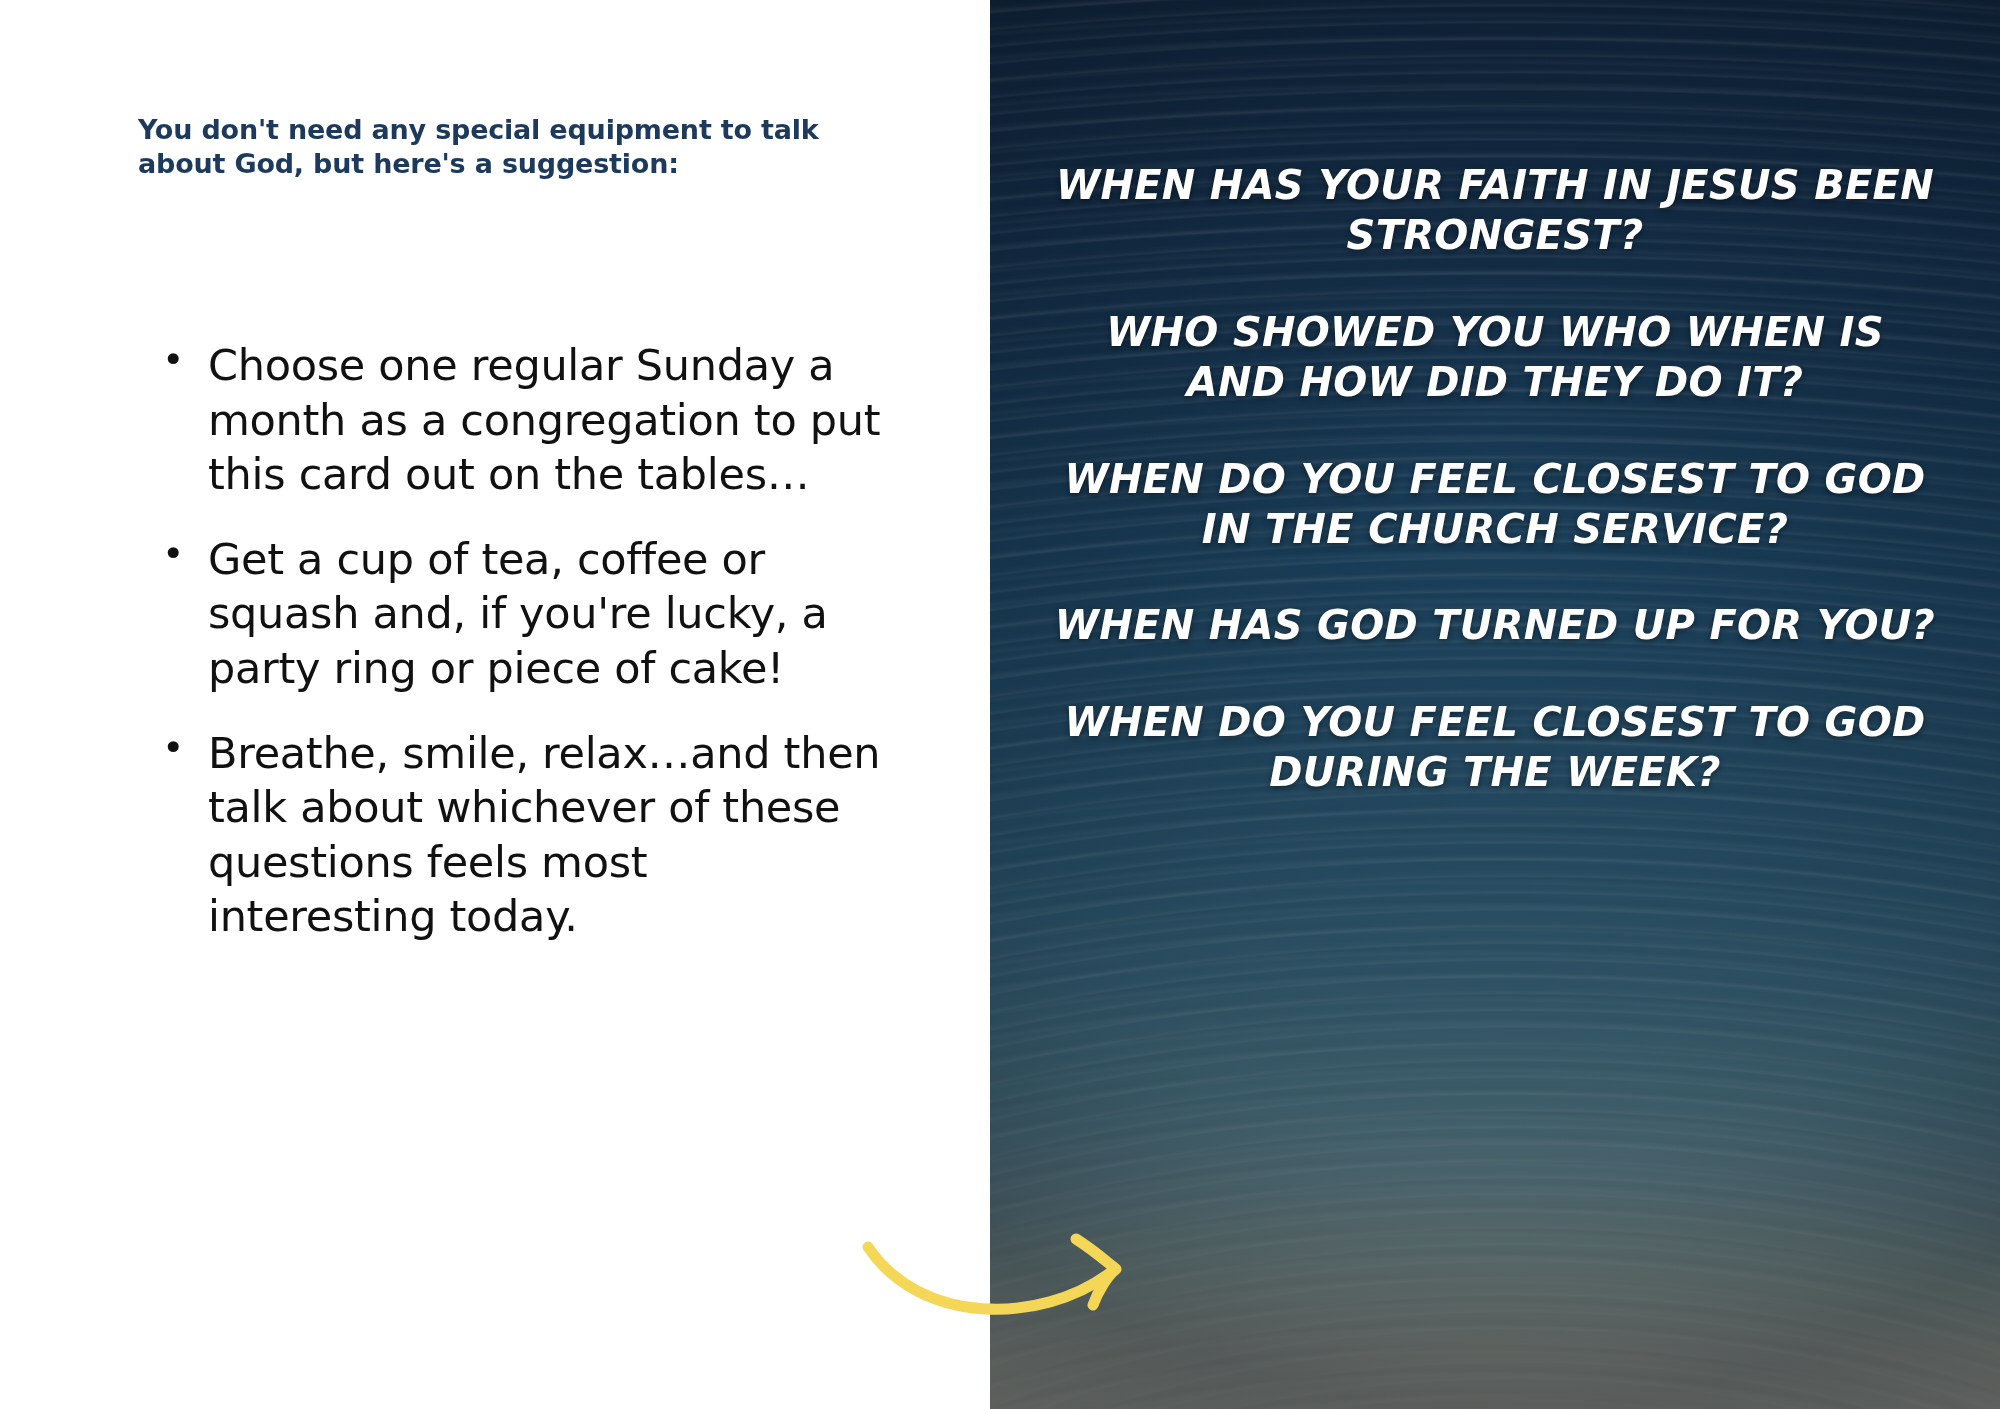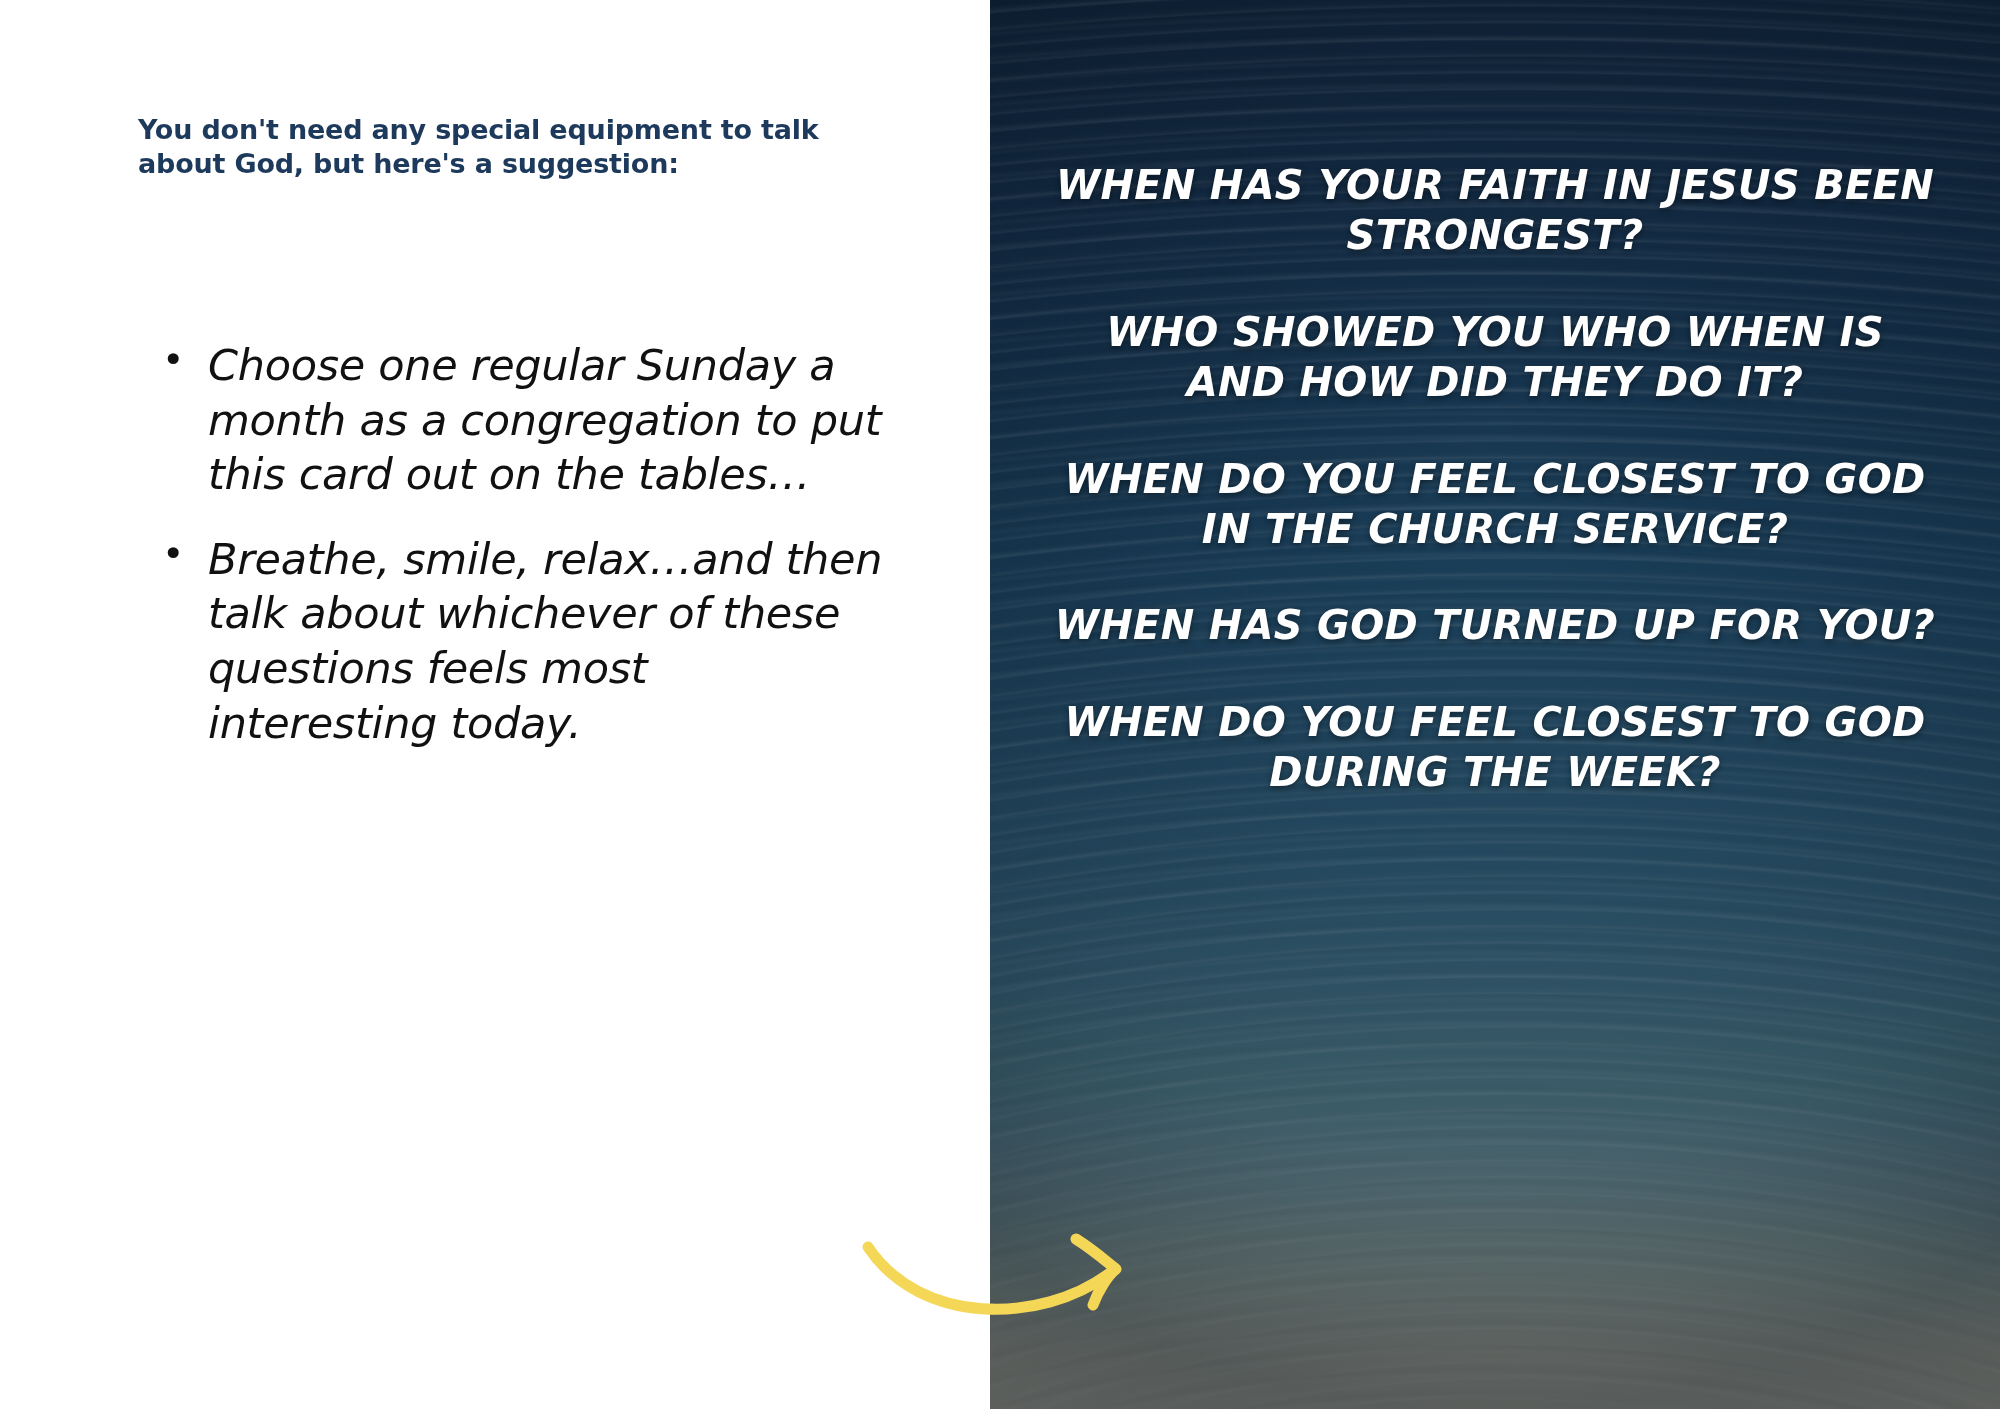--- a/index.html
+++ b/index.html
@@ -58,21 +58,20 @@
   .bullets li {
     position: relative;
     padding-left: 60px;
     margin-bottom: 30px;
     color: #111111;
     font-family: "DejaVu Sans", sans-serif;
     font-weight: 400;
     font-size: 43px;
     line-height: 1.27;
     letter-spacing: -0.3px;
-    font-style: italic;
   }
   .bullets li::before {
     content: "\2022";
     position: absolute;
     left: 14px;
     top: -2px;
     font-size: 38px;
     line-height: 1.27;
     color: #111111;
   }
@@ -179,20 +178,21 @@
 </head>
 <body>
 
 <div class="slide">
 
   <div class="left-col">
     <div class="heading">You don't need any special equipment to talk about God, but here's a suggestion:</div>
 
     <ul class="bullets">
       <li>Choose one regular Sunday a month as a congregation to put this card out on the tables…</li>
+      <li>Get a cup of tea, coffee or squash and, if you're lucky, a party ring or piece of cake!</li>
       <li>Breathe, smile, relax…and then talk about whichever of these questions feels most interesting today.</li>
     </ul>
   </div>
 
   <div class="right-panel">
     <div class="water"></div>
     <div class="ripples"></div>
     <div class="ripples2"></div>
     <div class="vign"></div>
 

